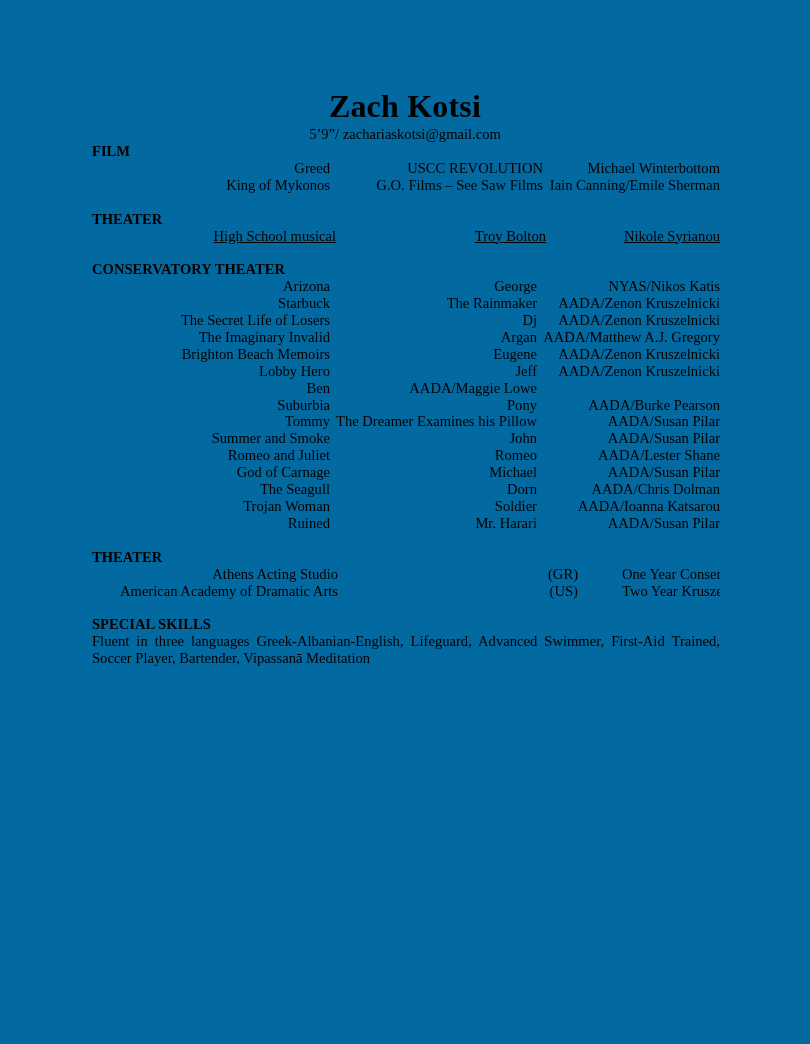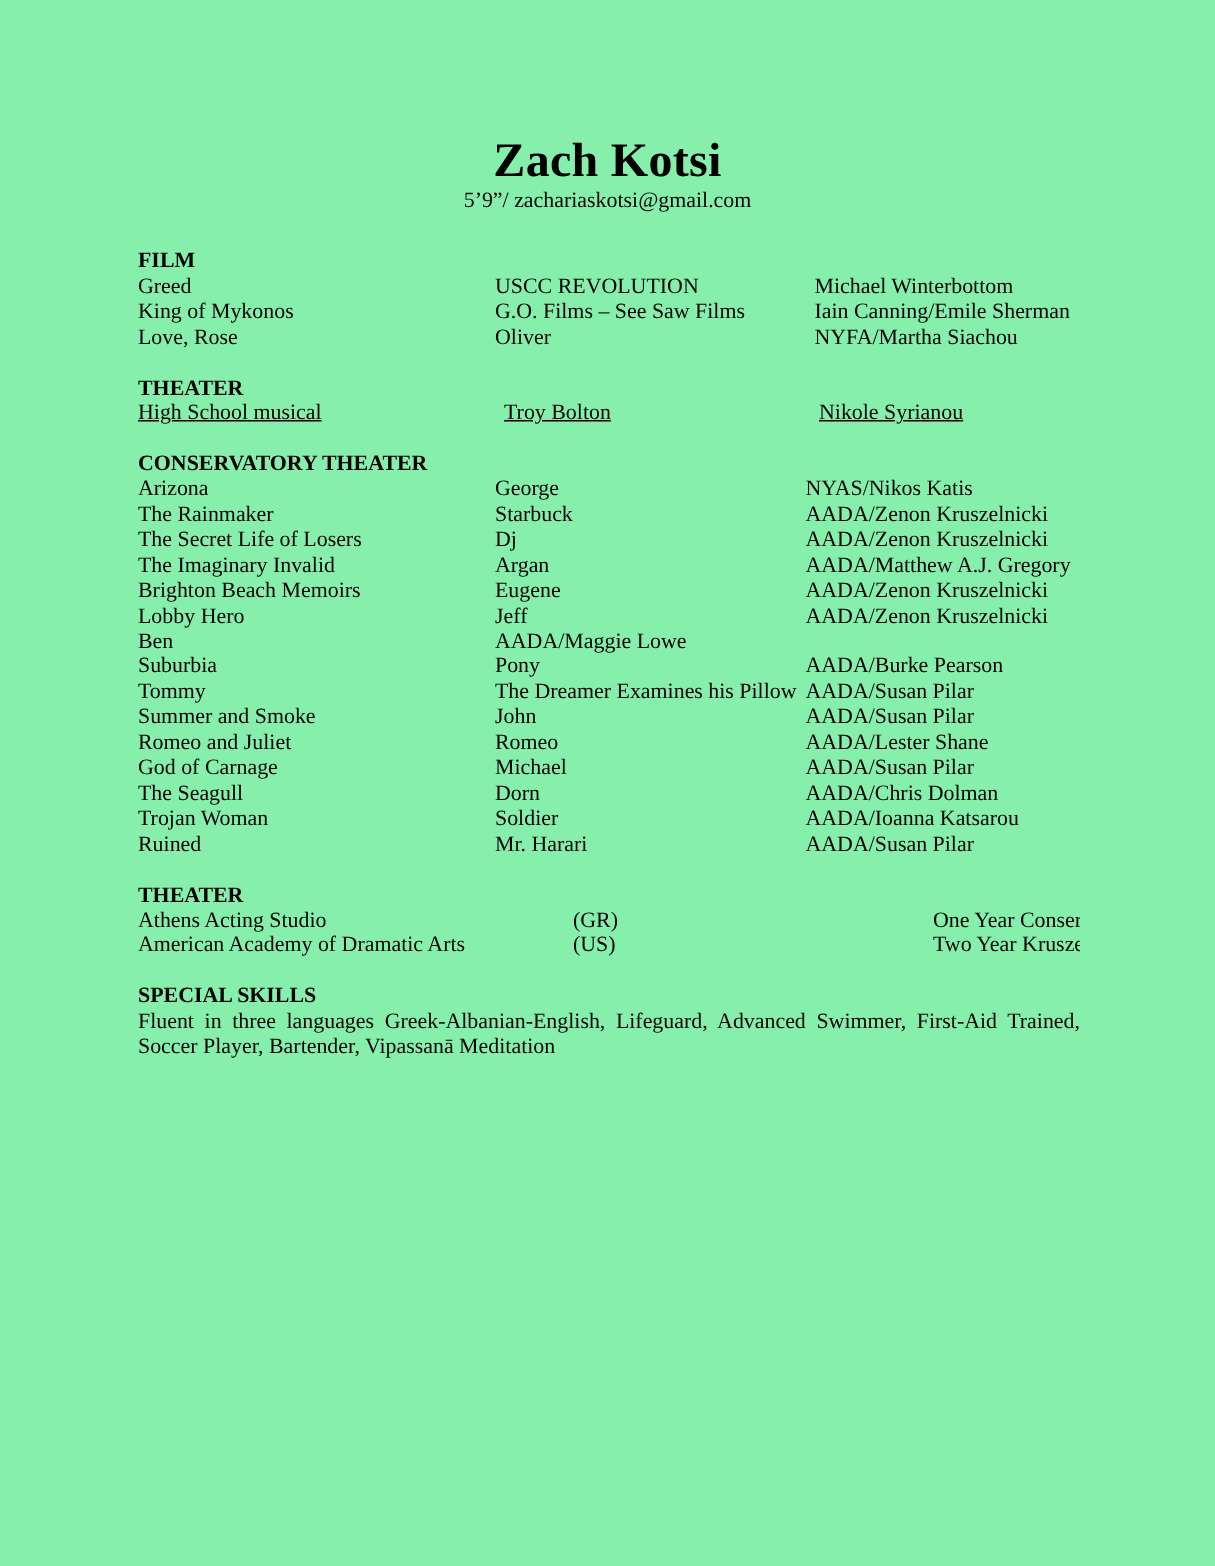--- a/index.html
+++ b/index.html
@@ -1,20 +1,20 @@
 <!DOCTYPE html>
 <html><head>
 <meta charset="utf-8">
 <style>
   html, body { margin: 0; padding: 0; background: #ffffff; }
   .page {
     position: relative;
     width: 810px;
     height: 1044px;
-    background: #86efac;
+    background: #0369a1;
     color: #000000;
     font-family: "Liberation Serif", "DejaVu Serif", serif;
     font-size: 14.6px;
     line-height: 16.9px;
     box-sizing: border-box;
     padding-top: 86px;
     overflow: hidden;
   }
   .doc-title {
     text-align: center;
@@ -23,26 +23,25 @@
     line-height: 40px;
     letter-spacing: 0.2px;
   }
   .contact-line {
     text-align: center;
     line-height: 17px;
   }
   .content {
     margin-left: 92px;
     width: 628px;
-    margin-top: 23px;
   }
   .section { margin-bottom: 16.9px; }
   .section:last-child { margin-bottom: 0; }
   .heading { font-weight: bold; }
-  .row { display: grid; }
+  .row { display: grid; text-align: right; }
   .row > span { white-space: nowrap; overflow: hidden; }
   .sec-film .row          { grid-template-columns: 238px 213px 1fr; }
   .sec-theater .row       { grid-template-columns: 244px 210px 1fr; text-decoration: underline; }
   .sec-conservatory .row  { grid-template-columns: 238px 207px 1fr; }
   .sec-training .row      { grid-template-columns: 246px 196px 1fr; gap: 44px; }
   .skills-line-justified {
     text-align: justify;
     text-align-last: justify;
   }
 </style>
@@ -62,25 +61,20 @@
           <div class="row">
             <span>Greed</span>
             <span>USCC REVOLUTION</span>
             <span>Michael Winterbottom</span>
           </div>
           <div class="row">
             <span>King of Mykonos</span>
             <span>G.O. Films – See Saw Films</span>
             <span>Iain Canning/Emile Sherman</span>
           </div>
-          <div class="row">
-            <span>Love, Rose</span>
-            <span>Oliver</span>
-            <span>NYFA/Martha Siachou</span>
-          </div>
         </div>
     </div>
 
     <div class="section sec-theater">
       <div class="heading">THEATER</div>
       <div>
           <div class="row">
             <span>High School musical</span>
             <span>Troy Bolton</span>
             <span>Nikole Syrianou</span>
@@ -90,22 +84,22 @@
 
     <div class="section sec-conservatory">
       <div class="heading">CONSERVATORY THEATER</div>
       <div>
           <div class="row">
             <span>Arizona</span>
             <span>George</span>
             <span>NYAS/Nikos Katis</span>
           </div>
           <div class="row">
+            <span>Starbuck</span>
             <span>The Rainmaker</span>
-            <span>Starbuck</span>
             <span>AADA/Zenon Kruszelnicki</span>
           </div>
           <div class="row">
             <span>The Secret Life of Losers</span>
             <span>Dj</span>
             <span>AADA/Zenon Kruszelnicki</span>
           </div>
           <div class="row">
             <span>The Imaginary Invalid</span>
             <span>Argan</span>

